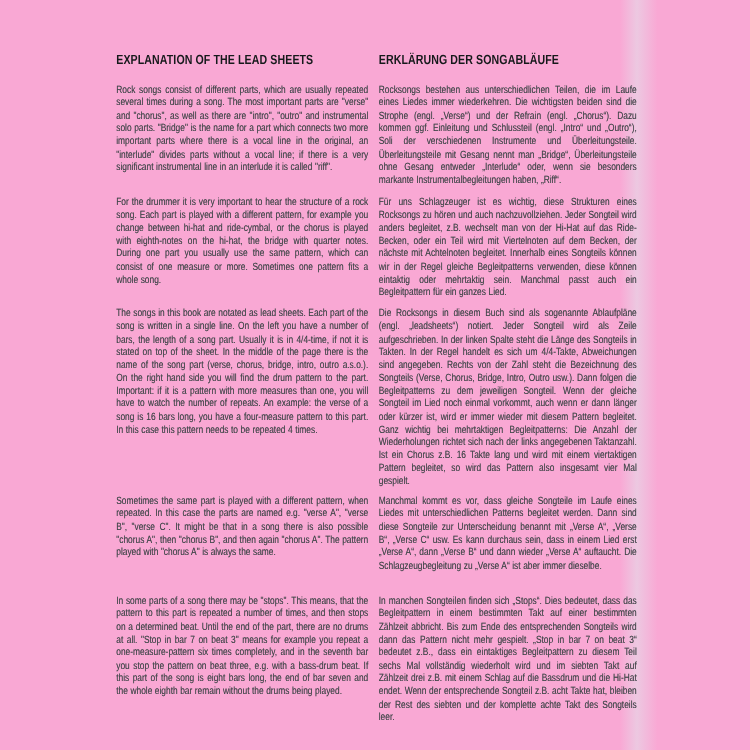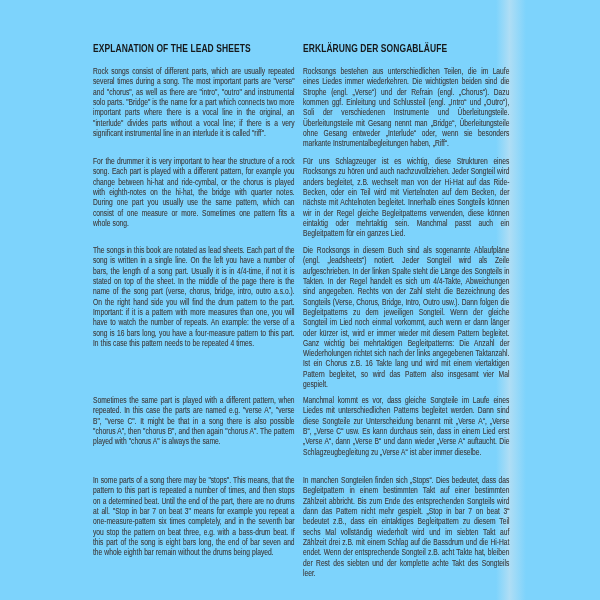--- a/index.html
+++ b/index.html
@@ -1,20 +1,20 @@
 <!DOCTYPE html>
 <html><head>
 <meta charset="utf-8">
 <style>
   * { box-sizing: border-box; margin: 0; padding: 0; }
   html, body { width: 600px; height: 600px; background: #ffffff; }
   .sheet {
     position: relative;
     width: 600px; height: 600px;
-    background: #7dd3fc;
+    background: #f9a8d4;
     overflow: hidden;
     font-family: "Liberation Sans", "DejaVu Sans", sans-serif;
   }
   .edge-shade {
     position: absolute; top: 0; bottom: 0;
     left: 496px; width: 30px;
     background: linear-gradient(90deg, rgba(224,232,238,0) 0%, rgba(224,232,238,0.5) 45%, rgba(224,232,238,0) 100%);
     z-index: 0;
   }
   .col {

